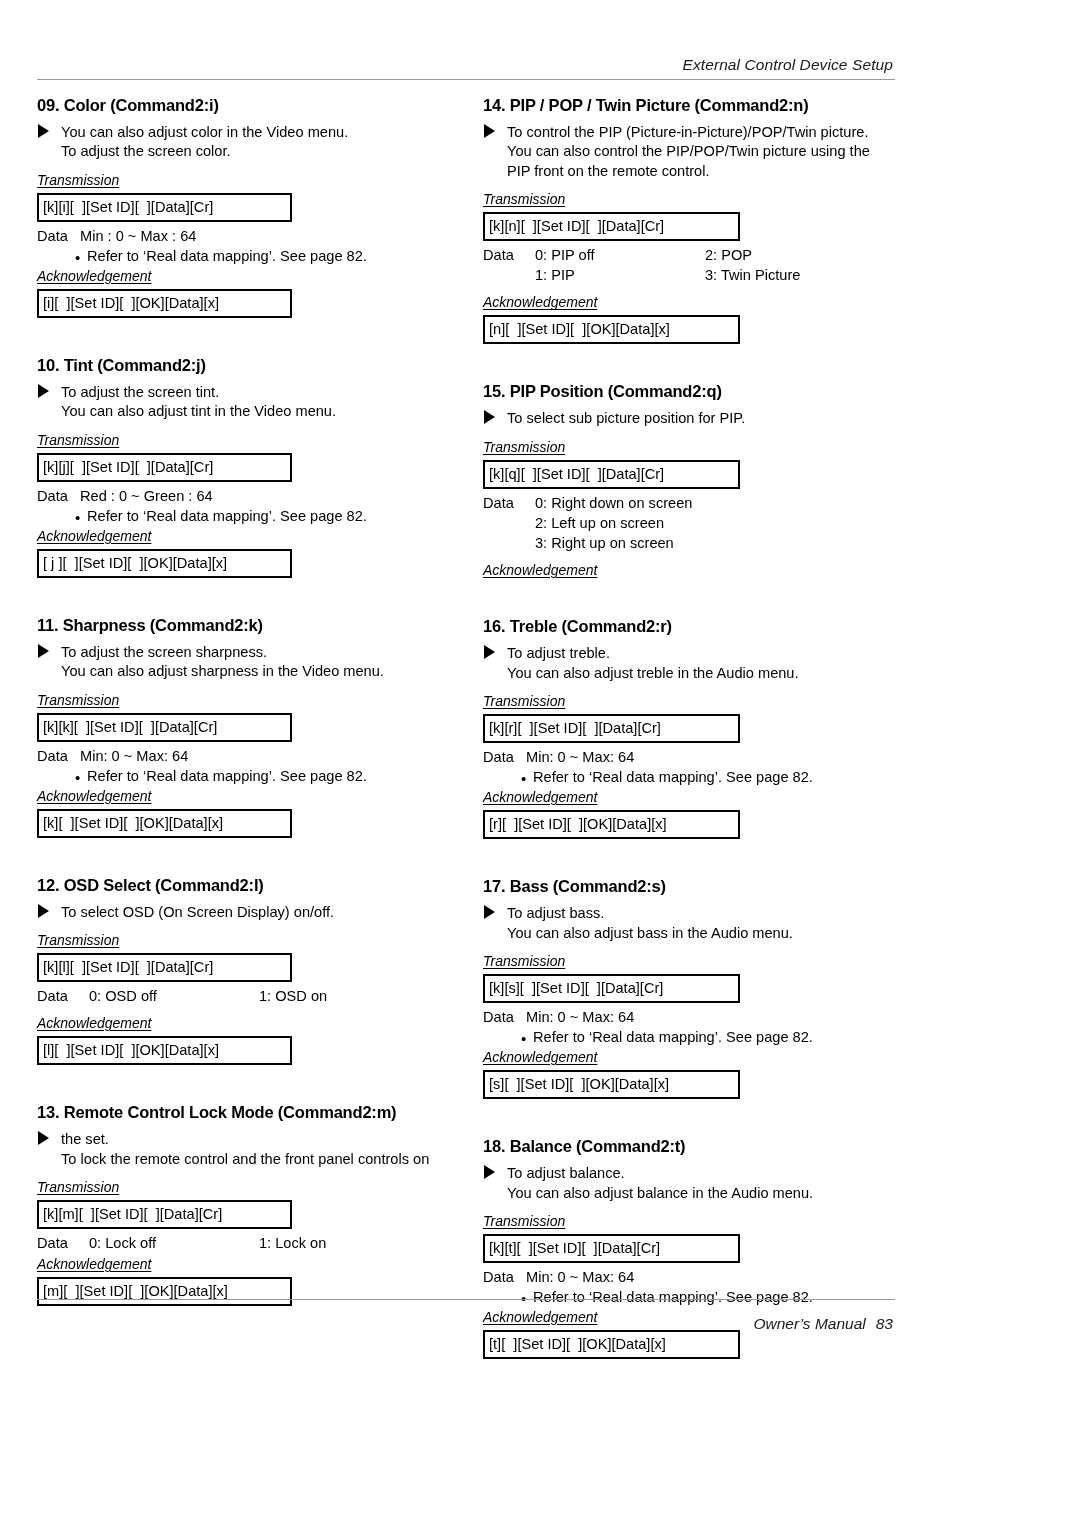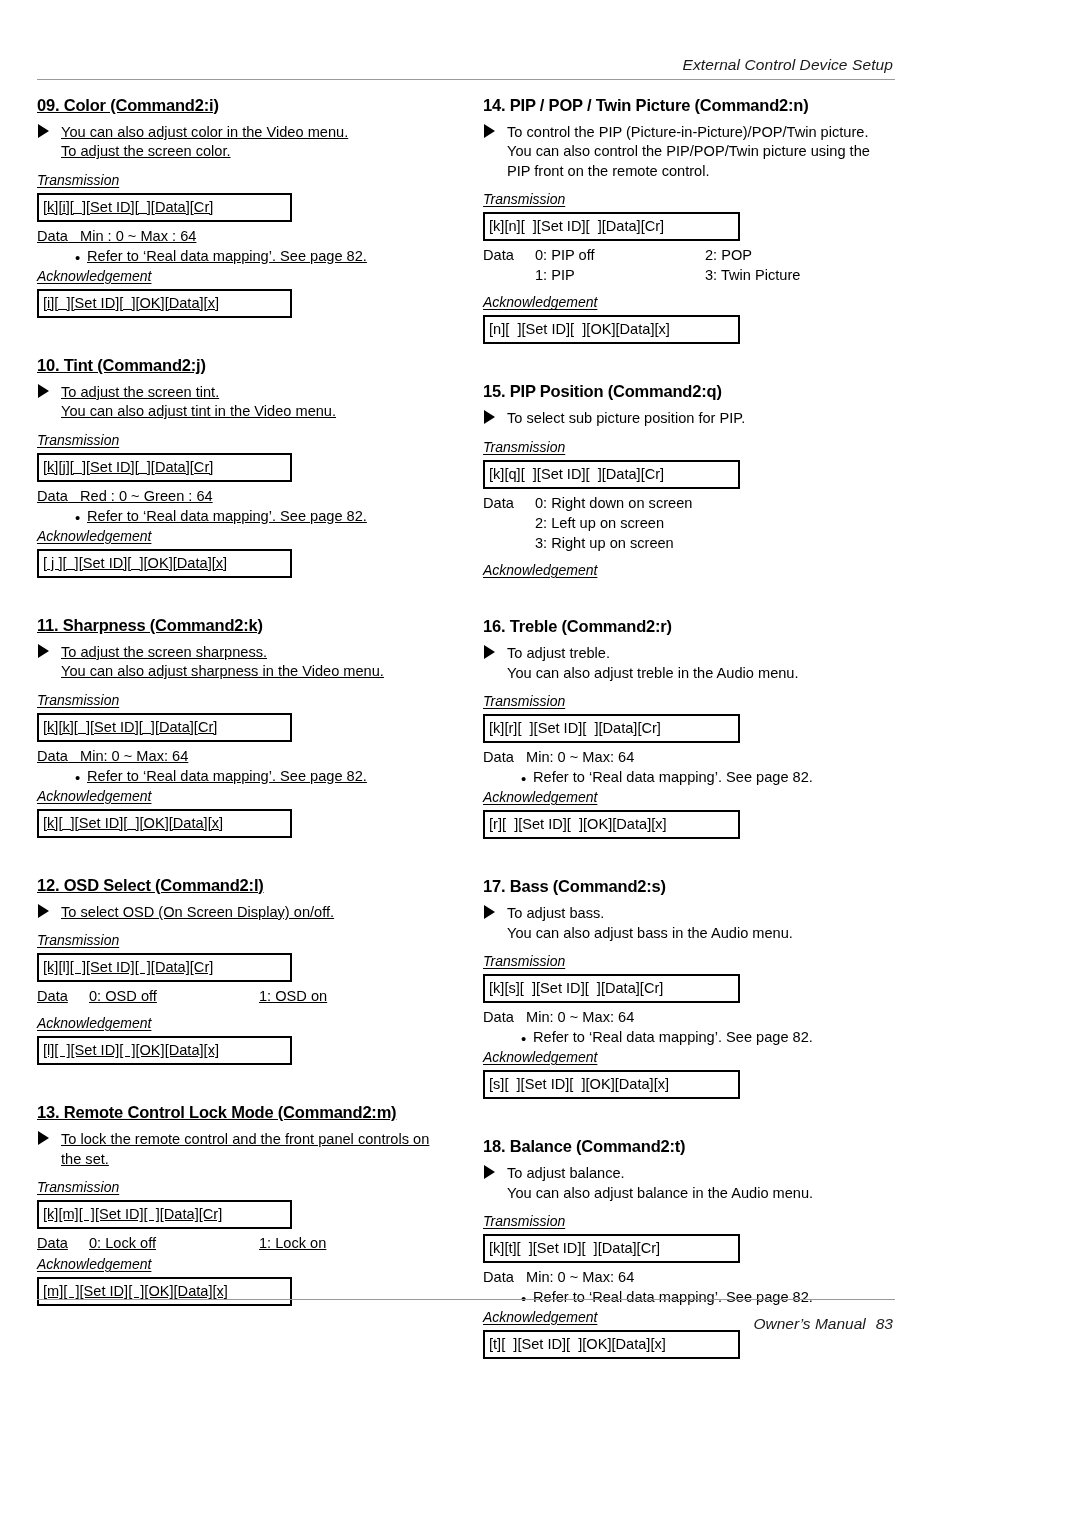--- a/index.html
+++ b/index.html
@@ -66,21 +66,21 @@
     color: #1a1a1a;
   }
   .footer-text .pg { margin-left: 10px; }
 
   
   .col {
     position: absolute;
     top: 96px;
     width: 440px;
   }
-  .col-left  { left: 37px; text-decoration: underline; }
+  .col-left  { left: 37px; }
   .col-right { left: 483px; }
 
   
   .section { margin-bottom: 0; }
 
   .sec-title {
     font-weight: bold;
     font-size: 16.5px;
     letter-spacing: -0.2px;
     margin: 0 0 8px 0;
@@ -259,22 +259,22 @@
       <div class="sublabel-row"><span class="sublabel">Acknowledgement</span></div>
       <div class="cmdbox w-left">[l][  ][Set ID][  ][OK][Data][x]</div>
     </div>
 
     <div class="gap-xl"></div>
 
     <div class="section">
       <div class="sec-title">13. Remote Control Lock Mode (Command2:m)</div>
       <div class="desc">
         <span class="tri"></span>
+        <span class="line">the set.</span>
         <span class="line">To lock the remote control and the front panel controls on</span>
-        <span class="line">the set.</span>
       </div>
       <div class="sublabel-row"><span class="sublabel">Transmission</span></div>
       <div class="cmdbox w-left">[k][m][  ][Set ID][  ][Data][Cr]</div>
       <div class="datagrid">
         <span class="lbl">Data</span>
         <span class="c1">0: Lock off</span>
         <span class="c2">1: Lock on</span>
       </div>
       <div class="sublabel-row"><span class="sublabel">Acknowledgement</span></div>
       <div class="cmdbox w-left">[m][  ][Set ID][  ][OK][Data][x]</div>

